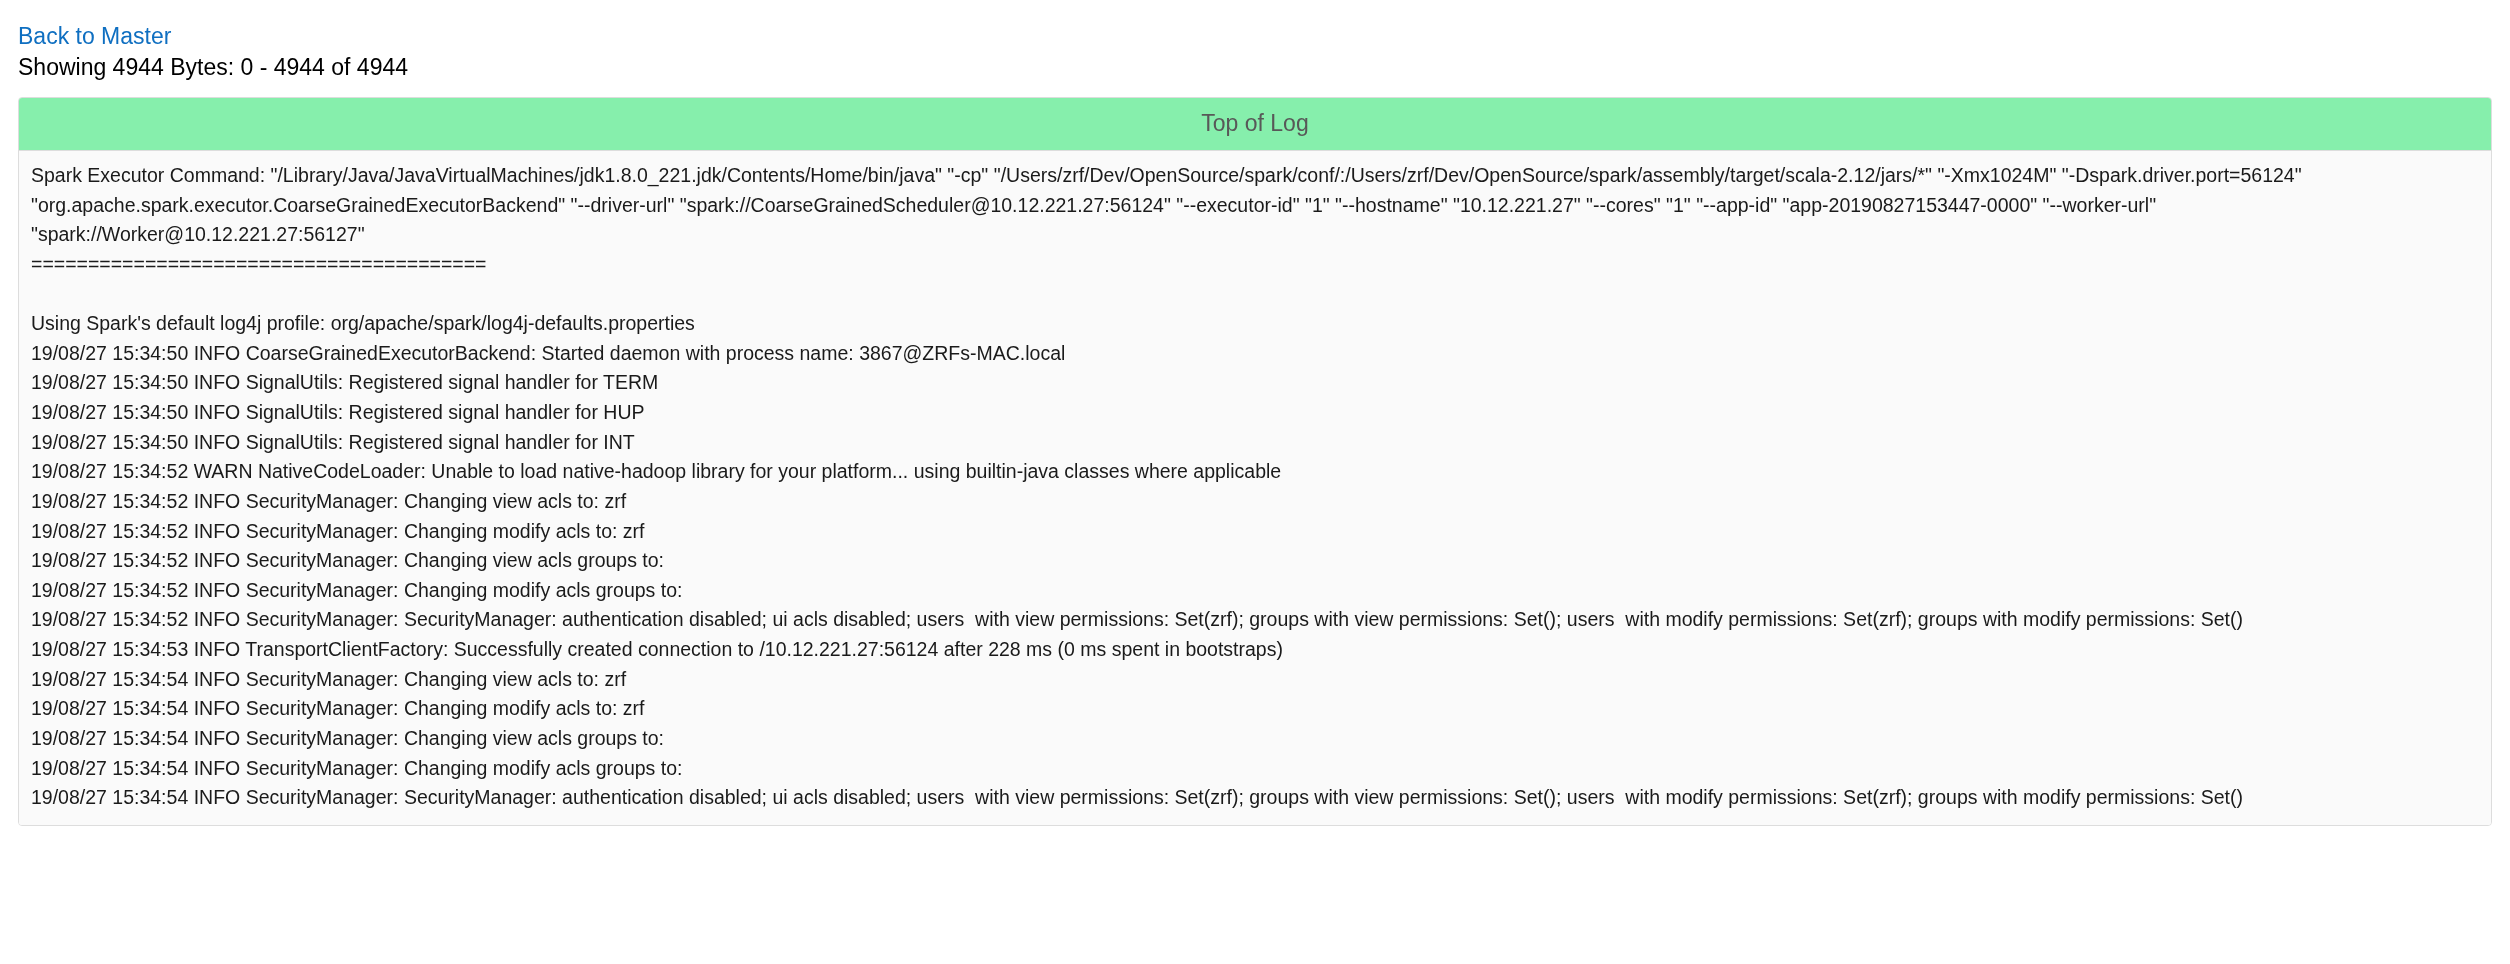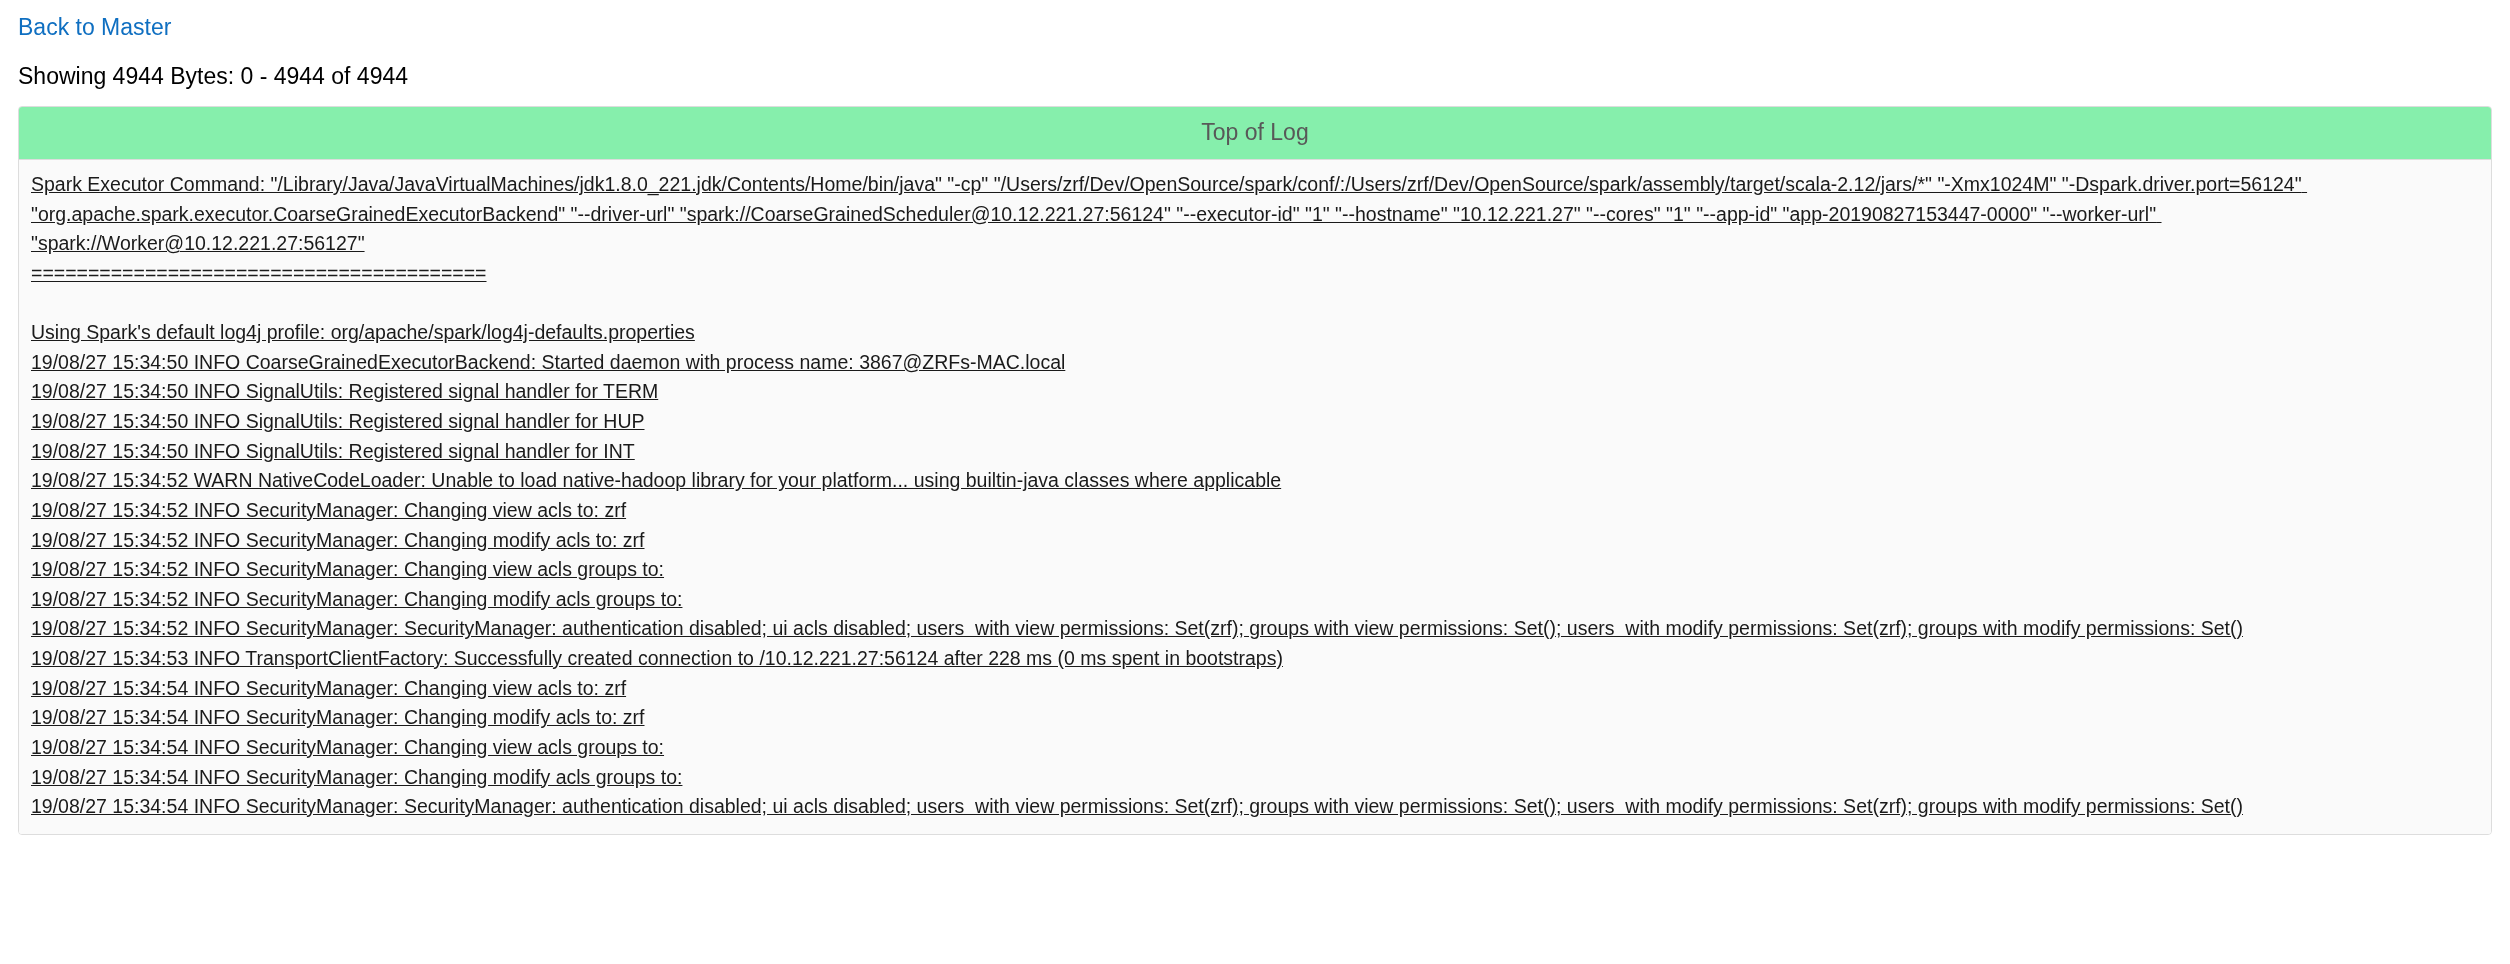--- a/index.html
+++ b/index.html
@@ -9,34 +9,33 @@
   }
   body {
     font-family: "Liberation Sans", sans-serif;
     font-size: 21px;
     color: #000000;
     width: 2510px;
     min-height: 964px;
     -webkit-font-smoothing: antialiased;
   }
   .page {
-    padding: 0 18px;
+    padding: 9px 18px;
     box-sizing: border-box;
   }
   .back-link {
     display: inline-block;
     margin-top: 14px;
     margin-bottom: 4px;
     color: #0f6fc1;
     font-size: 23px;
     text-decoration: none;
     cursor: pointer;
   }
   .showing-line {
-    margin-top: 18px;
     margin-bottom: 16px;
     font-size: 23px;
     color: #000000;
   }
   .log-panel {
     border: 1px solid #dddddd;
     border-radius: 4px;
     background: #ffffff;
     overflow: hidden;
   }
@@ -54,21 +53,20 @@
   }
   pre.log-text {
     margin: 0;
     font-family: "Liberation Sans", sans-serif;
     font-size: 19.5px;
     line-height: 1.52;
     color: #1a1a1a;
     white-space: pre-wrap;
     word-break: break-word;
     overflow-wrap: anywhere;
-    text-decoration: underline;
   }
 </style>
 </head>
 <body>
 
 <div class="page">
 
   <a class="back-link" href="#">Back to Master</a>
 
   <div class="showing-line">Showing 4944 Bytes: 0 - 4944 of 4944</div>

